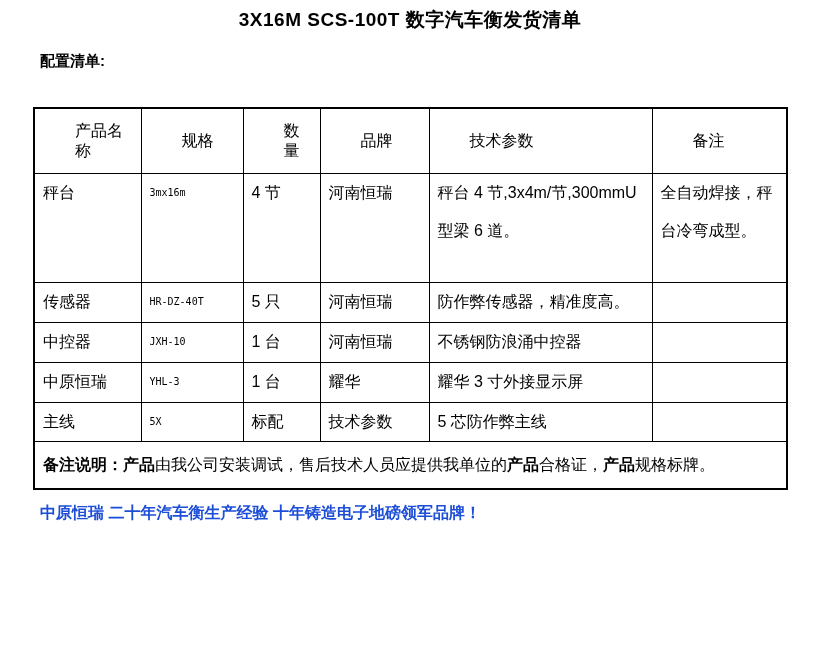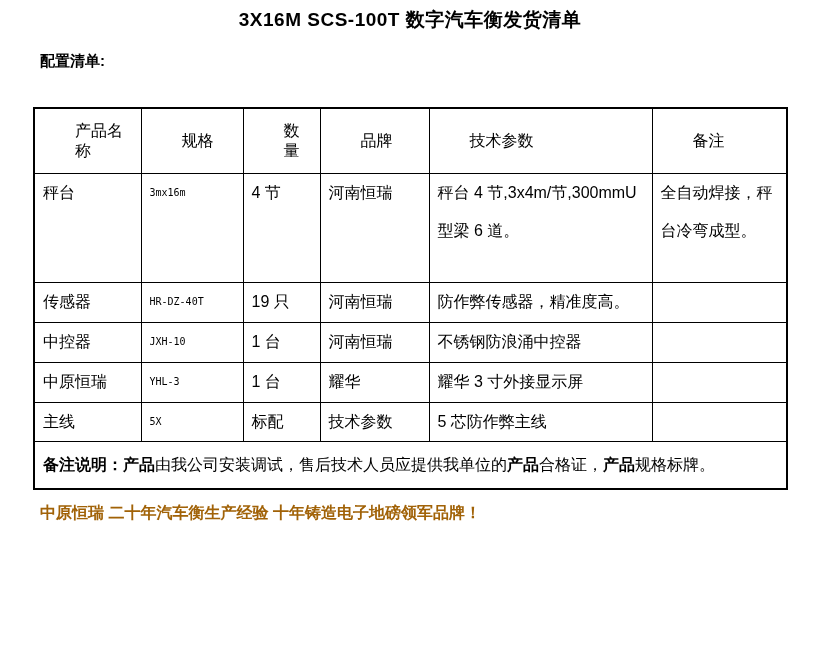--- a/index.html
+++ b/index.html
@@ -100,21 +100,21 @@
     <td>4 节</td>
     <td>河南恒瑞</td>
     <td>秤台 4 节,3x4m/节,300mmU
 型梁 6 道。</td>
     <td>全自动焊接，秤
 台冷弯成型。</td>
   </tr>
   <tr class="h-std">
     <td>传感器</td>
     <td class="mono">HR-DZ-40T</td>
-    <td>19 只</td>
+    <td>5 只</td>
     <td>河南恒瑞</td>
     <td>防作弊传感器，精准度高。</td>
     <td></td>
   </tr>
   <tr class="h-std">
     <td>中控器</td>
     <td class="mono">JXH-10</td>
     <td>1 台</td>
     <td>河南恒瑞</td>
     <td>不锈钢防浪涌中控器</td>
@@ -135,13 +135,13 @@
     <td>技术参数</td>
     <td>5 芯防作弊主线</td>
     <td></td>
   </tr>
   <tr class="h-note">
     <td class="note-cell" colspan="6"><span class="seg-bold">备注说明：</span><span class="seg-bold">产品</span><span>由我公司安装调试，售后技术人员应提供我单位的</span><span class="seg-bold">产品</span><span>合格证，</span><span class="seg-bold">产品</span><span>规格标牌。</span></td>
   </tr>
 </tbody>
   </table>
 
-<div class="footer-slogan" style="color: #a16207;">中原恒瑞 二十年汽车衡生产经验 十年铸造电子地磅领军品牌！</div>
+<div class="footer-slogan" style="color: #1d4ed8;">中原恒瑞 二十年汽车衡生产经验 十年铸造电子地磅领军品牌！</div>
 
 </body></html>

